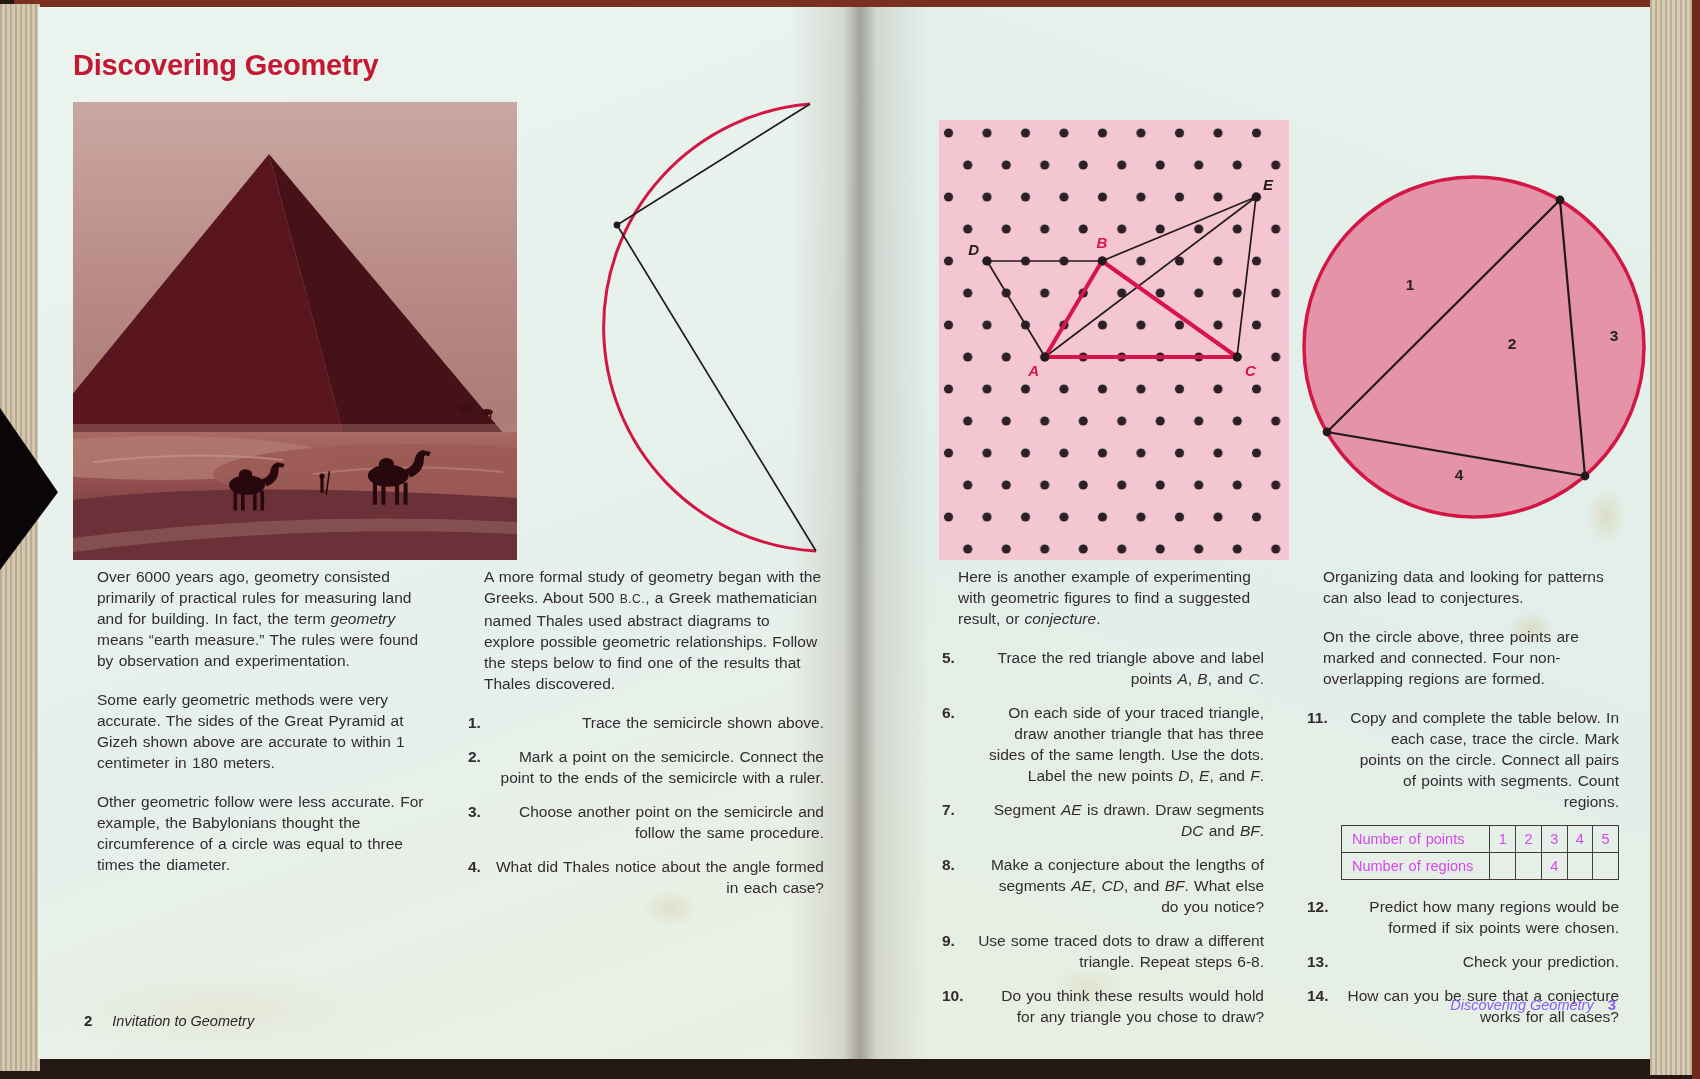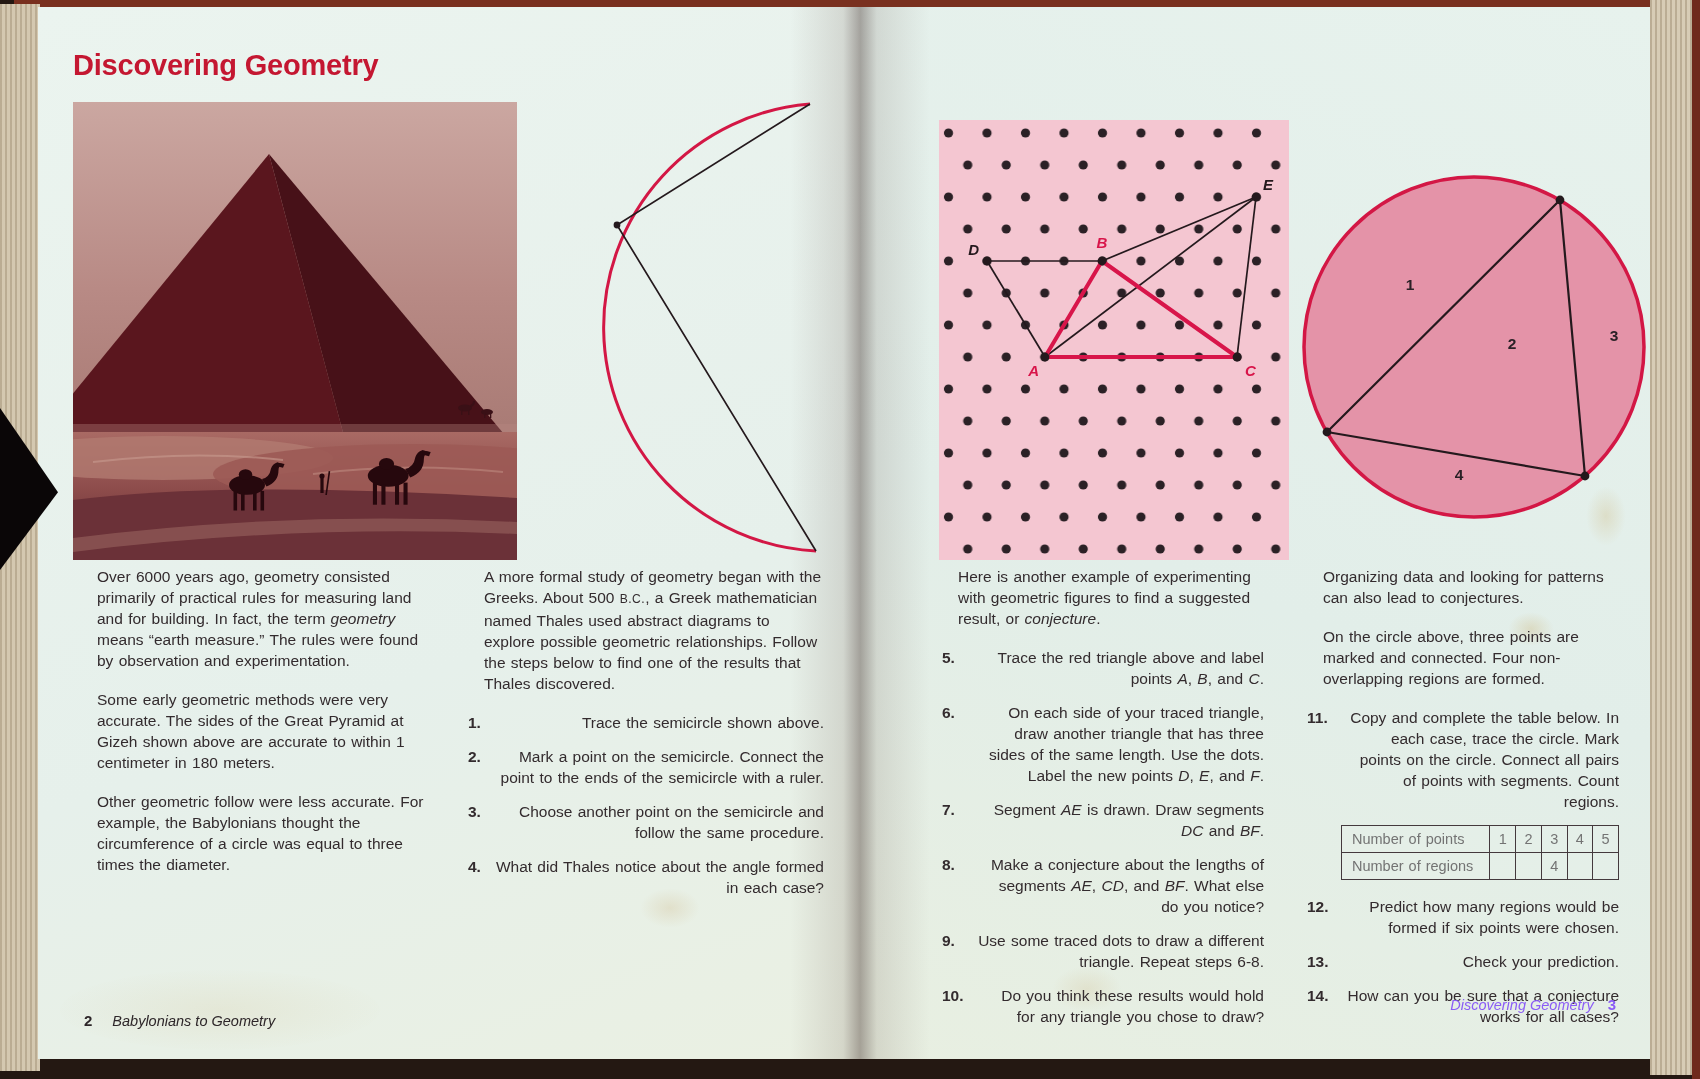--- a/index.html
+++ b/index.html
@@ -35,21 +35,21 @@
   #col-r1{left:942px;top:566px;width:322px;}
   #col-r2{left:1307px;top:566px;width:312px;}
   .para{margin:0 0 18px 16px;}
   .step{display:flex;margin:0 0 13px 0;}
   .step .num{font-weight:bold;flex:0 0 26px;}
   #col-r1 .step .num{flex-basis:36px;}
   #col-r2 .step .num{flex-basis:38px;}
   .step .txt{flex:1;text-align:right;}
   .it{font-style:italic}.sc{font-size:.78em;letter-spacing:.5px}
   .regions-table{border-collapse:collapse;margin:4px 0 16px 34px;}
-  .regions-table td{border:1.7px solid #44393d;font-size:14.5px;color:#737373;height:26px;padding:0;background:rgba(255,255,255,.06);}
+  .regions-table td{border:1.7px solid #44393d;font-size:14.5px;color:#d946ef;height:26px;padding:0;background:rgba(255,255,255,.06);}
   .regions-table td.lbl{padding:0 10px;width:138px;}
   .regions-table td.cell{width:27px;text-align:center;}
   #footer-l{position:absolute;left:84px;top:1012px;color:#2d2629;}
   #footer-l .pgnum{font-weight:bold;font-size:15px;}
   #footer-l .ftitle{font-style:italic;font-size:14.5px;margin-left:20px;}
   #footer-r{position:absolute;left:1302px;top:996px;width:314px;text-align:right;color:#8b5cf6;}
   #footer-r .ftitle{font-style:italic;font-size:14.5px;}
   #footer-r .pgnum{font-weight:bold;font-size:15px;margin-left:14px;}
   svg text{font-family:"Liberation Sans","DejaVu Sans",sans-serif;}
 </style>
@@ -163,21 +163,21 @@
         </div>
 
         <div class="step">
           <span class="num">4.</span>
           <span class="txt"><span>What did Thales notice about the angle formed in each case?</span></span>
         </div>
       </div>
   </div>
 
   <div id="footer-l">
-    <span class="pgnum">2</span><span class="ftitle">Babylonians to Geometry</span>
+    <span class="pgnum">2</span><span class="ftitle">Invitation to Geometry</span>
   </div>
 
   <div id="dotgrid">
     <svg width="350" height="440" viewBox="0 0 350 440">
       <defs>
         <pattern id="dotp" width="38.5" height="64" patternUnits="userSpaceOnUse">
           <circle cx="9.5" cy="13" r="4.6" fill="#2b2126"></circle>
           <circle cx="28.75" cy="45" r="4.6" fill="#2b2126"></circle>
         </pattern>
       </defs>

